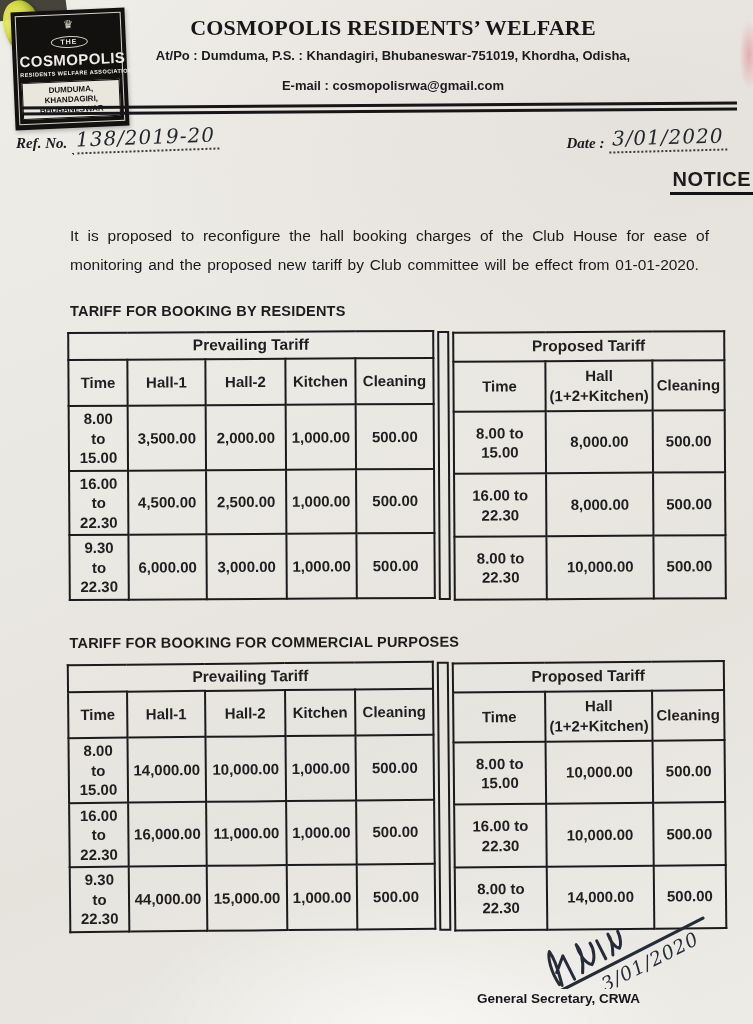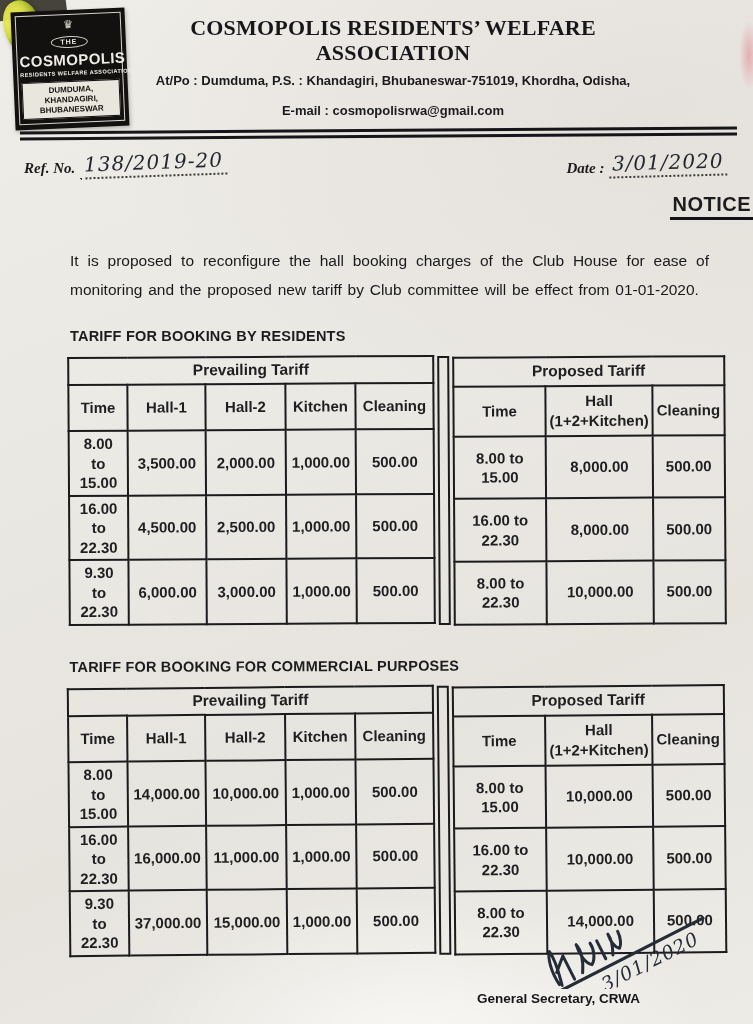--- a/index.html
+++ b/index.html
@@ -57,21 +57,21 @@
     font-size:22px; line-height:1.13; letter-spacing:.2px; color:#17171a;
   }
   .head-sub { font-size:13px; font-weight:bold; margin-top:7px; white-space:nowrap; color:#1b1b1d; }
   .head-sub + .head-sub { margin-top:15px; }
 
   .rule { margin:11px 16px 0 20px; height:9px;
     border-top:3.5px solid #15151a; border-bottom:3px solid #15151a;
     transform:rotate(-.4deg); }
 
   
-  .meta { display:flex; justify-content:space-between; align-items:flex-end; padding:12px 26px 0 24px;gap:45px; }
+  .meta { display:flex; justify-content:space-between; align-items:flex-end; padding:12px 26px 0 16px;gap:45px; }
   .meta-label { font-family:"Liberation Serif", serif; font-style:italic; font-size:15px; font-weight:bold; }
   .hand { font-family:"DejaVu Serif", serif; font-style:italic; font-size:20px; color:#22262e;
     letter-spacing:1px; }
   .ref-group, .date-group { display:flex; align-items:flex-end; gap:5px; }
   .ref-group .hand { border-bottom:2px dotted #3a3a3a; transform:rotate(-2deg); padding:0 4px 1px; }
   .date-group .hand { border-bottom:2px dotted #3a3a3a; transform:rotate(-1.5deg); padding:0 3px 1px; }
 
   .notice { text-align:right; margin-top:16px; }
   .notice span { font-size:20px; font-weight:bold; letter-spacing:.5px;
     border-bottom:3px solid #131316; padding:0 2px 2px; }
@@ -128,21 +128,20 @@
         <div class="logo-the">THE</div>
         <div class="logo-name">COSMOPOLIS</div>
         <div class="logo-sub">RESIDENTS WELFARE ASSOCIATION</div>
         <div class="logo-loc">DUMDUMA, KHANDAGIRI,
 BHUBANESWAR</div>
       </div>
     </div>
     <div class="head-text">
       <div class="org-name">
         <span>COSMOPOLIS RESIDENTS’ WELFARE</span><br>
-        <span>ASSOCIATION</span>
       </div>
       <div class="head-sub">At/Po : Dumduma, P.S. : Khandagiri, Bhubaneswar-751019, Khordha, Odisha,</div>
       <div class="head-sub">E-mail : cosmopolisrwa@gmail.com</div>
     </div>
   </div>
 
   <div class="rule"></div>
 
   <div class="meta">
     <div class="ref-group">
@@ -291,21 +290,21 @@
 22.30</td>
           <td>16,000.00</td>
           <td>11,000.00</td>
           <td>1,000.00</td>
           <td>500.00</td>
         </tr>
         <tr class="data">
           <td>9.30
 to
 22.30</td>
-          <td>37,000.00</td>
+          <td>44,000.00</td>
           <td>15,000.00</td>
           <td>1,000.00</td>
           <td>500.00</td>
         </tr>
       </tbody>
         </table>
 
       <div class="spacer"></div>
 
       <table class="tbl-right">

